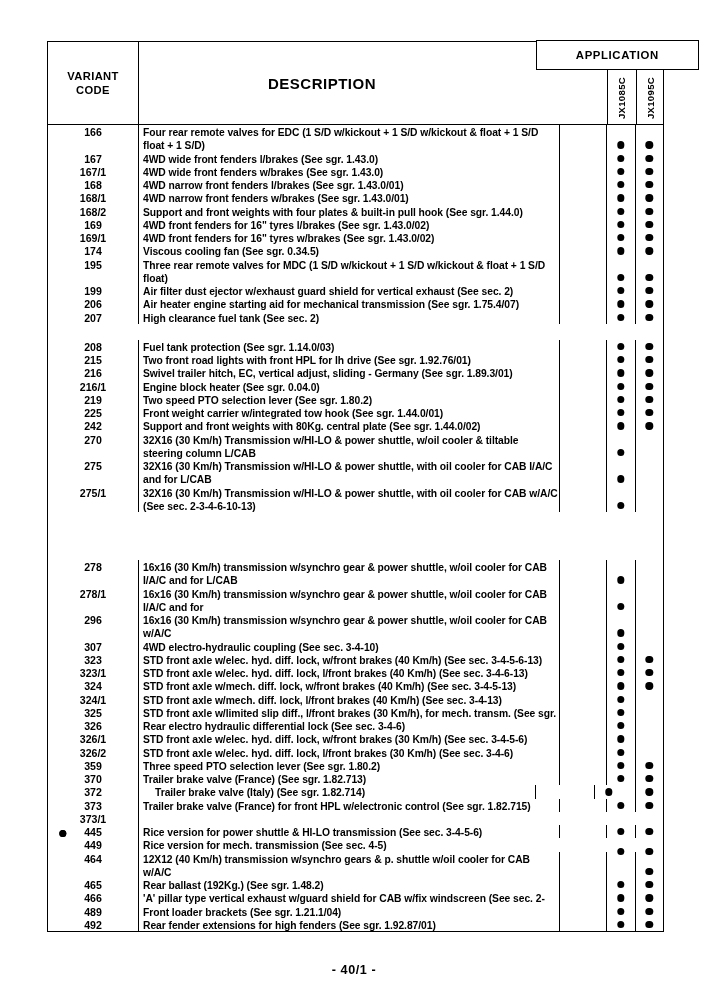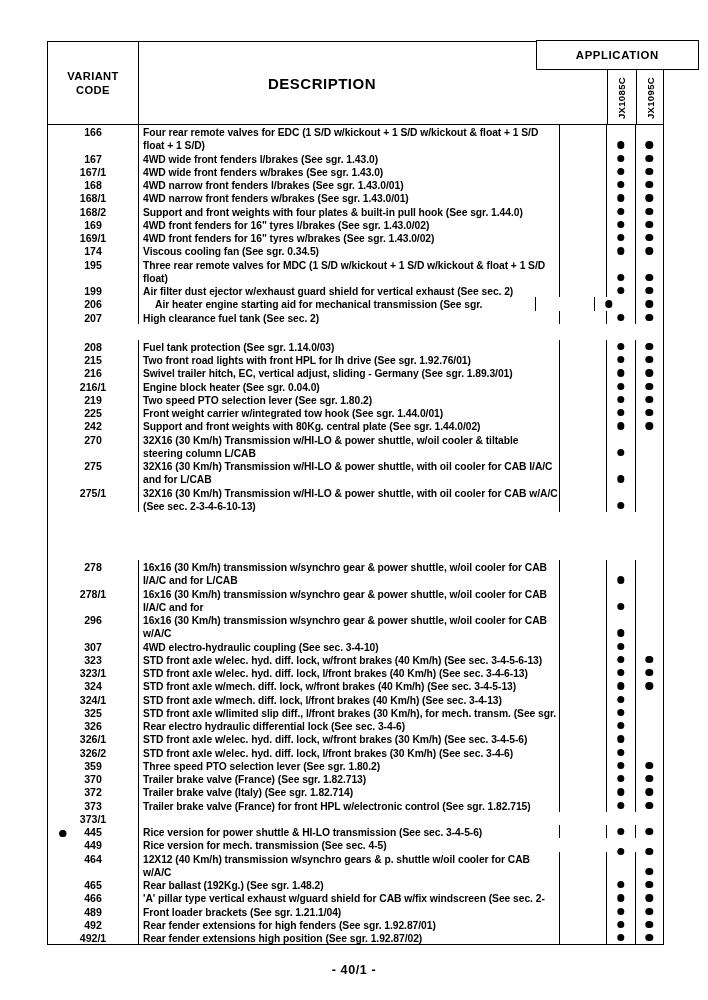--- a/index.html
+++ b/index.html
@@ -356,21 +356,21 @@
             <div class="c-code">199</div>
             <div class="c-desc">Air filter dust ejector w/exhaust guard shield for vertical exhaust (See sec. 2)</div>
             <div class="c-spacer"></div>
             <div class="c-dot">
               <span class="dot" style="top: 3.1px;"></span>
             </div>
             <div class="c-dot">
               <span class="dot" style="top: 3.1px;"></span>
             </div>
           </div>
-          <div class="row" style="height: 13.25px; gap: 12px;">
+          <div class="row" style="height: 13.25px;">
             <div class="c-code">206</div>
             <div class="c-desc">Air heater engine starting aid for mechanical transmission (See sgr. 1.75.4/07)</div>
             <div class="c-spacer"></div>
             <div class="c-dot">
               <span class="dot" style="top: 3.1px;"></span>
             </div>
             <div class="c-dot">
               <span class="dot" style="top: 3.1px;"></span>
             </div>
           </div>
@@ -624,21 +624,21 @@
             <div class="c-code">370</div>
             <div class="c-desc">Trailer brake valve (France) (See sgr. 1.82.713)</div>
             <div class="c-spacer"></div>
             <div class="c-dot">
               <span class="dot" style="top: 3.1px;"></span>
             </div>
             <div class="c-dot">
               <span class="dot" style="top: 3.1px;"></span>
             </div>
           </div>
-          <div class="row" style="height: 13.25px;">
+          <div class="row" style="height: 13.25px; gap: 12px;">
             <div class="c-code">372</div>
             <div class="c-desc">Trailer brake valve (Italy) (See sgr. 1.82.714)</div>
             <div class="c-spacer"></div>
             <div class="c-dot">
               <span class="dot" style="top: 3.1px;"></span>
             </div>
             <div class="c-dot">
               <span class="dot" style="top: 3.1px;"></span>
             </div>
           </div>
@@ -733,31 +733,20 @@
             <div class="c-code">492</div>
             <div class="c-desc">Rear fender extensions for high fenders (See sgr. 1.92.87/01)</div>
             <div class="c-spacer"></div>
             <div class="c-dot">
               <span class="dot" style="top: 3.1px;"></span>
             </div>
             <div class="c-dot">
               <span class="dot" style="top: 3.1px;"></span>
             </div>
           </div>
-          <div class="row" style="height: 13.25px;">
-            <div class="c-code">492/1</div>
-            <div class="c-desc">Rear fender extensions high position (See sgr. 1.92.87/02)</div>
-            <div class="c-spacer"></div>
-            <div class="c-dot">
-              <span class="dot" style="top: 3.1px;"></span>
-            </div>
-            <div class="c-dot">
-              <span class="dot" style="top: 3.1px;"></span>
-            </div>
-          </div>
         </div>
     </div>
 
   </div>
 
   <div class="page-footer">- 40/1 -</div>
 
 </div>
 
 </body></html>

